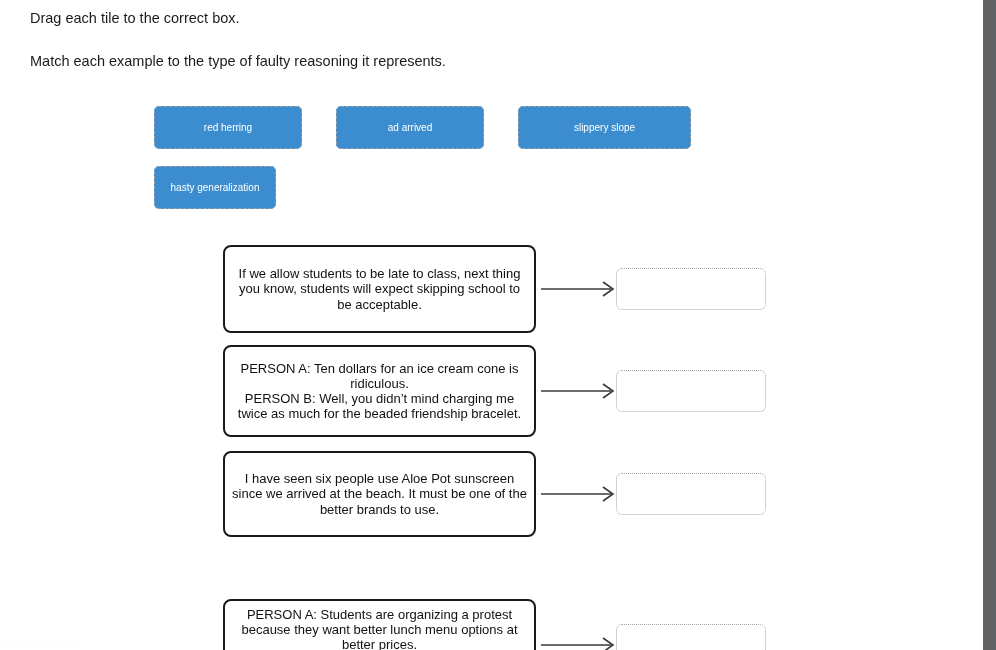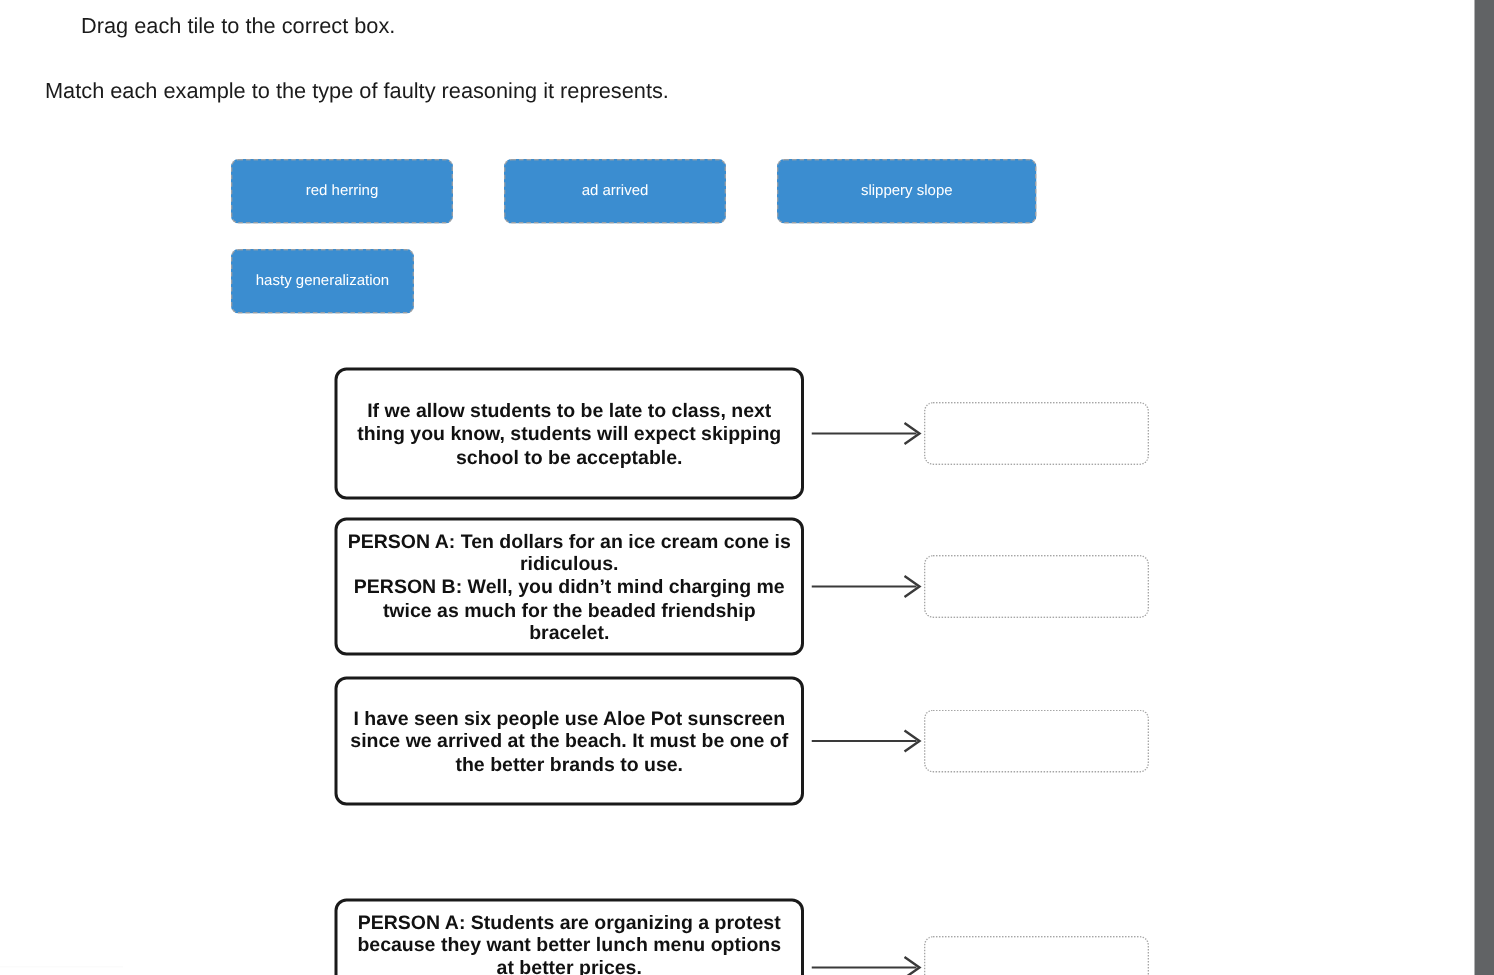--- a/index.html
+++ b/index.html
@@ -38,21 +38,21 @@
 
   
   .instruction {
     position: absolute;
     left: 30px;
     font-size: 14.5px;
     line-height: 18px;
     color: #1b1b1b;
     white-space: nowrap;
   }
-  #instr-1 { top: 9px; margin-left: 24px; }
+  #instr-1 { top: 9px; }
   #instr-2 { top: 52px; }
 
   
   #tile-tray {
     position: absolute;
     left: 154px;
     top: 106px;
     width: 700px;
     height: 110px;
   }
@@ -95,21 +95,20 @@
     width: 313px;
     box-sizing: border-box;
     height: 100%;
     border: 2px solid #1a1a1a;
     border-radius: 8px;
     background: #ffffff;
     display: flex;
     align-items: center;
     justify-content: flex-start;
     padding: 16px 6px;
-    font-weight: bold;
   }
   .prompt-text {
     font-size: 13px;
     line-height: 15.2px;
     text-align: center;
     color: #111111;
     white-space: pre-line;
   }
 
   

